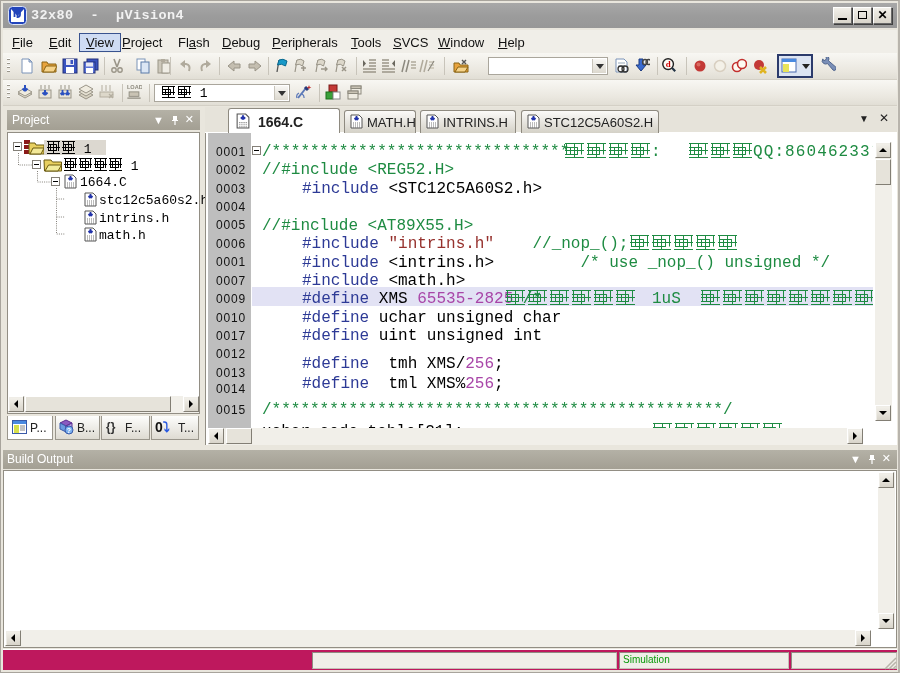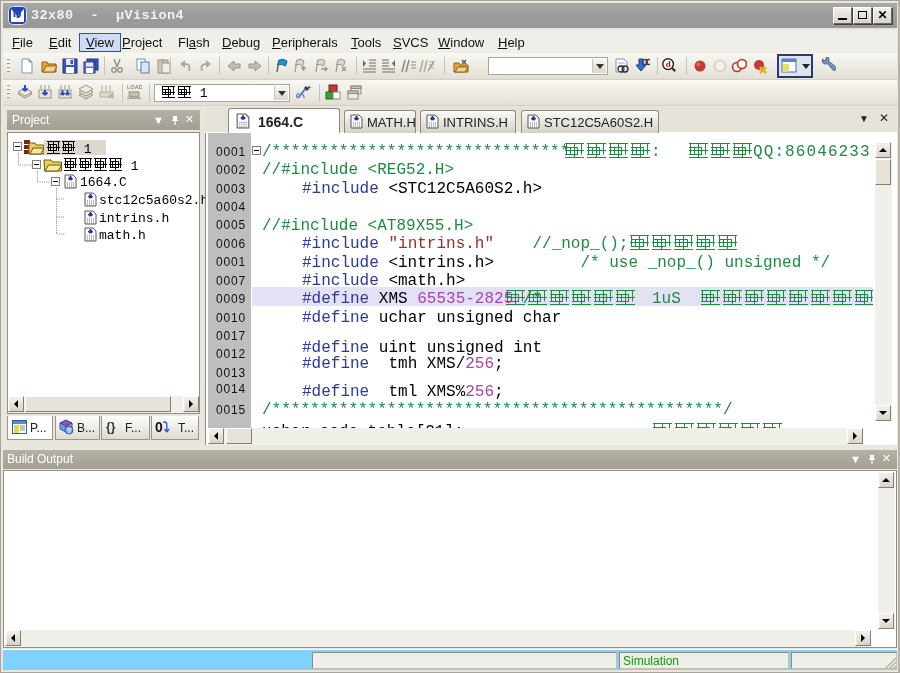--- a/index.html
+++ b/index.html
@@ -64,21 +64,21 @@
   linear-gradient(currentColor,currentColor) 15% 76%/68% 1px no-repeat,
   linear-gradient(currentColor,currentColor) 8% 30%/1px 70% no-repeat,
   linear-gradient(currentColor,currentColor) 92% 30%/1px 70% no-repeat,
   linear-gradient(currentColor,currentColor) 50% 0/1px 100% no-repeat,
   linear-gradient(currentColor,currentColor) 28% 55%/1px 45% no-repeat,
   linear-gradient(currentColor,currentColor) 72% 55%/1px 45% no-repeat; }
 
 #bo-head { left:3px; top:450px; width:894px; height:19px; }
 #bo-body { left:3px; top:470px; width:894px; height:178px; background:#fff; border:1px solid #928e84; }
 
-#statusbar { left:3px; top:649px; width:894px; height:21px; background:#7dd3fc; border-top:1px solid #fff; font-size:12px; }
+#statusbar { left:3px; top:649px; width:894px; height:21px; background:#be185d; border-top:1px solid #fff; font-size:10px; }
 .sseg { position:absolute; top:2px; height:17px; border:1px solid #c4c0b6; border-top-color:#8f8b81; border-left-color:#8f8b81; background:#f0eee8; }
 </style>
 </head>
 <body>
 <div class="abs" id="winborder"></div>
 
 <div class="abs" id="titlebar"></div>
 <svg class="abs" id="title-ico" viewBox="0 0 19 19">
  <rect x="0.5" y="0.5" width="18" height="18" rx="4" fill="#2244bb" stroke="#dde4f5"></rect>
  <path d="M3 3 L9.5 10 L16 3 L16 16 L3 16 Z" fill="#fff"></path>
@@ -483,23 +483,23 @@
   <div class="cl" style="top:47px"><span class="kw">#include</span> &lt;STC12C5A60S2.h&gt;</div>
   <div class="cl cmt" style="top:84px">//#include &lt;AT89X55.H&gt;</div>
   <div class="cl" style="top:102px"><span class="kw">#include</span> <span class="str">"intrins.h"</span>    <span class="cmt">//_nop_();</span><span class="cmt"><span class="cj"><i></i></span><span class="cj"><i></i></span><span class="cj"><i></i></span><span class="cj"><i></i></span><span class="cj"><i></i></span></span></div>
   <div class="cl" style="top:121px"><span class="kw">#include</span> &lt;intrins.h&gt;         <span class="cmt">/* use _nop_() unsigned */</span></div>
   <div class="cl" style="top:139px"><span class="kw">#include</span> &lt;math.h&gt;</div>
   <div class="cl" style="top:157px"><span class="kw">#define</span> XMS <span class="num">65535-2825</span> <span class="cmt">/* </span></div>
   <div class="cl cmt" style="top:157px;left:298px"><span class="cj"><i></i></span><span class="cj"><i></i></span><span class="cj"><i></i></span><span class="cj"><i></i></span><span class="cj"><i></i></span><span class="cj"><i></i></span></div>
   <div class="cl cmt" style="top:157px;left:446px">1uS</div>
   <div class="cl cmt" style="top:157px;left:493px"><span class="cj"><i></i></span><span class="cj"><i></i></span><span class="cj"><i></i></span><span class="cj"><i></i></span><span class="cj"><i></i></span><span class="cj"><i></i></span><span class="cj"><i></i></span><span class="cj"><i></i></span></div>
   <div class="cl" style="top:176px"><span class="kw">#define</span> uchar unsigned char</div>
-  <div class="cl" style="top:206px"><span class="kw">#define</span> uint unsigned int</div>
+  <div class="cl" style="top:194px"><span class="kw">#define</span> uint unsigned int</div>
   <div class="cl" style="top:222px"><span class="kw">#define</span>  tmh XMS/<span class="num">256</span>;</div>
-  <div class="cl" style="top:250px"><span class="kw">#define</span>  tml XMS%<span class="num">256</span>;</div>
+  <div class="cl" style="top:242px"><span class="kw">#define</span>  tml XMS%<span class="num">256</span>;</div>
   <div class="cl cmt" style="top:268px">/***********************************************/</div>
   <div class="cl" style="top:290px">uchar code table[21];</div>
   <div class="cl cmt" style="top:290px;left:445px"><span class="cj"><i></i></span><span class="cj"><i></i></span><span class="cj"><i></i></span><span class="cj"><i></i></span><span class="cj"><i></i></span><span class="cj"><i></i></span></div>
  </div>
 
  <div class="abs sb" style="left:669px;top:9px;width:17px;height:279px">
   <div class="sbtn" style="left:0;top:0;width:16px;height:16px">
         <svg width="14" height="14" viewBox="0 0 14 14">
           <path d="M3 9 L7 5 L11 9 z" fill="#000"></path>
         </svg>

